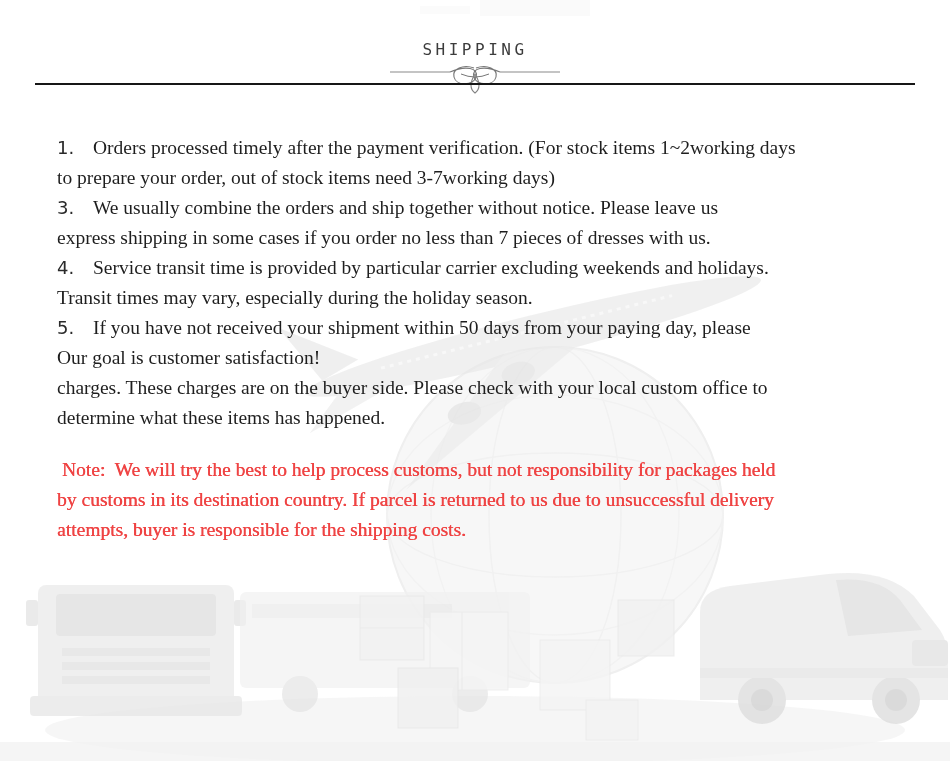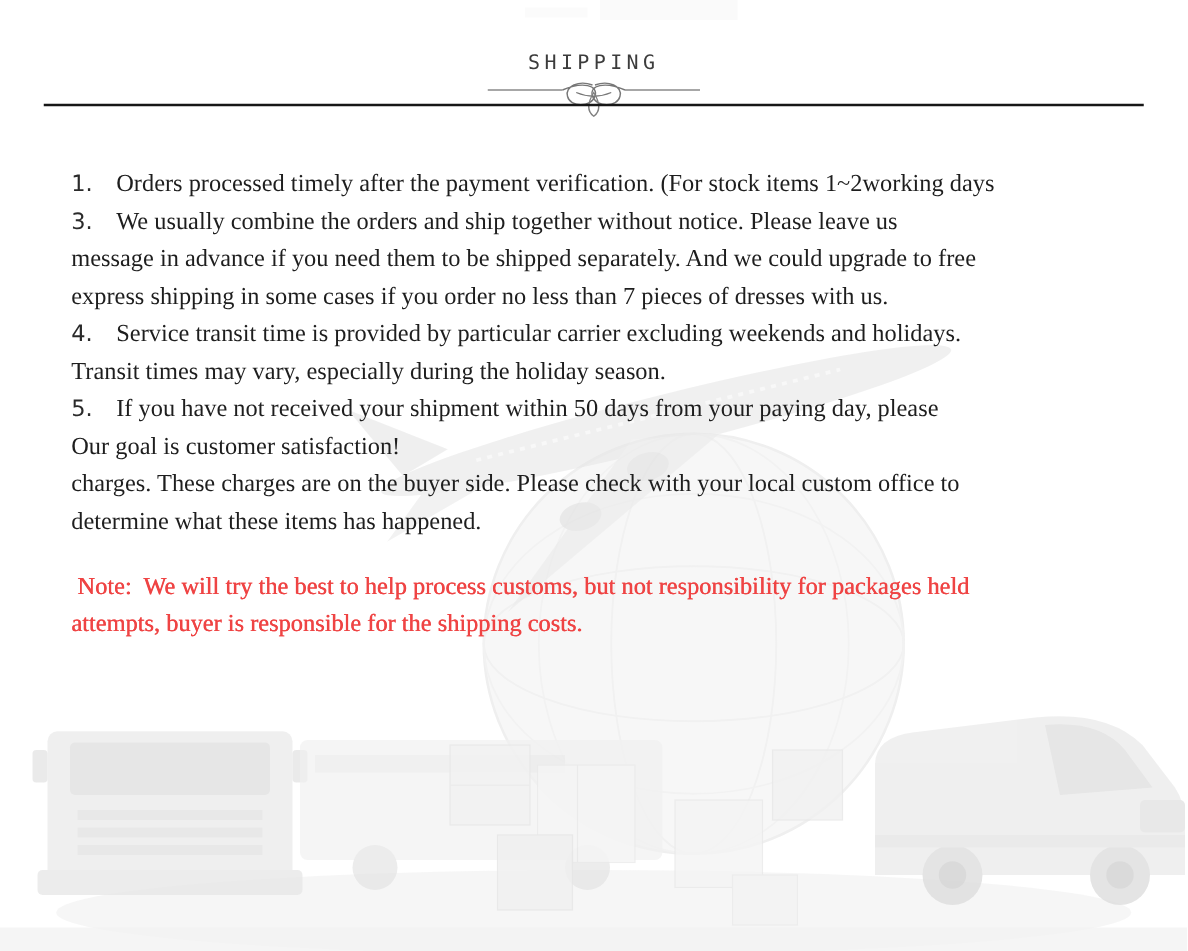--- a/index.html
+++ b/index.html
@@ -124,43 +124,44 @@
     <path d="M71,15 q14,6 28,0" stroke="#777" stroke-width="1" fill="none"></path>
     <path d="M85,15 c-5.5,9 -5.5,15 0,19 c5.5,-4 5.5,-10 0,-19 z" stroke="#808080" stroke-width="1.1" fill="none"></path>
   </svg>
 
   <div class="rule"></div>
 
   <div class="terms">
 
     <div>
       <div class="line"><span class="num">1.</span><span>Orders processed timely after the payment verification. (For stock items 1~2working days</span></div>
+      <div class="line">to prepare your order, out of stock items need 3-7working days)</div>
     </div>
 
 
     <div>
       <div class="line"><span class="num">3.</span><span>We usually combine the orders and ship together without notice. Please leave us</span></div>
-      <div class="line">message in advance if you need them to be shipped separately. And we could upgrade to free</div>
       <div class="line">express shipping in some cases if you order no less than 7 pieces of dresses with us.</div>
     </div>
 
     <div>
       <div class="line"><span class="num">4.</span><span>Service transit time is provided by particular carrier excluding weekends and holidays.</span></div>
       <div class="line">Transit times may vary, especially during the holiday season.</div>
     </div>
 
     <div>
       <div class="line"><span class="num">5.</span><span>If you have not received your shipment within 50 days from your paying day, please</span></div>
       <div class="line">Our goal is customer satisfaction!</div>
     </div>
 
     <div>
       <div class="line">charges. These charges are on the buyer side. Please check with your local custom office to</div>
       <div class="line">determine what these items has happened.</div>
     </div>
 
     <div class="note">
       <div class="line"> Note:  We will try the best to help process customs, but not responsibility for packages held</div>
+      <div class="line">by customs in its destination country. If parcel is returned to us due to unsuccessful delivery</div>
       <div class="line">attempts, buyer is responsible for the shipping costs.</div>
     </div>
 
   </div>
 </div>
 
 </body></html>

